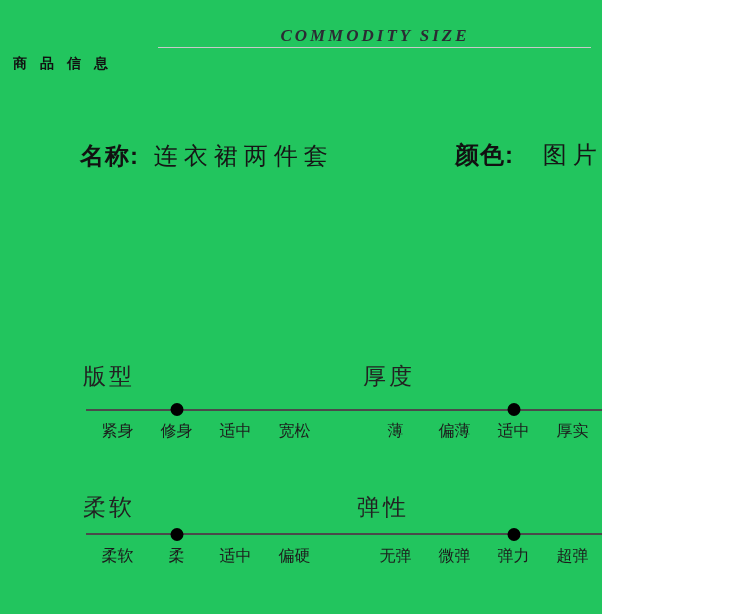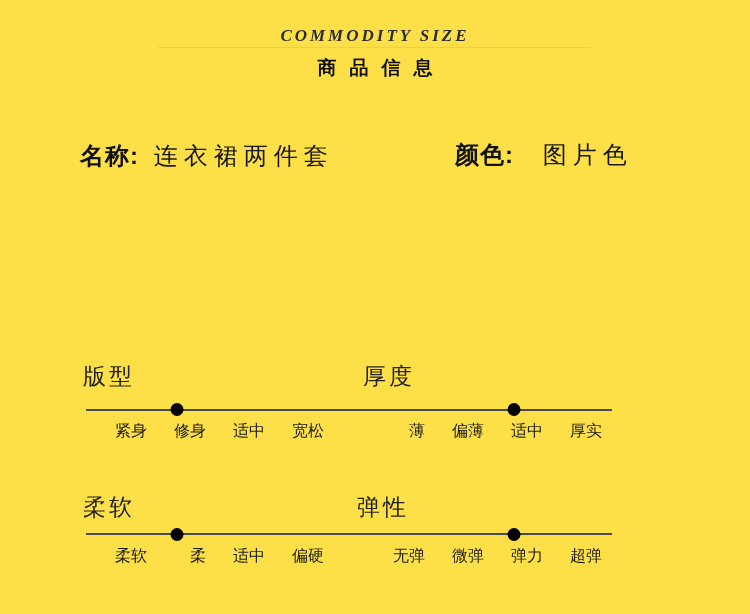--- a/index.html
+++ b/index.html
@@ -1,29 +1,29 @@
 <!DOCTYPE html>
 <html><head>
 <meta charset="utf-8">
 <style>
   html, body { margin:0; padding:0; background:#ffffff; }
   .page {
-    position:relative; width:750px; height:614px; background:#fde047;
+    position:relative; width:602px; height:614px; background:#22c55e;
     font-family:"Liberation Sans", sans-serif; color:#1a1a1a; overflow:hidden;
   }
   
   .header-en {
     position:absolute; top:26px; left:0; width:750px; text-align:center;
     font-family:"Liberation Serif", serif; font-style:italic; font-weight:600;
     font-size:17px; letter-spacing:3px; color:#2b2b33;
   }
   .divider { position:absolute; top:47px; left:158px; width:433px; height:1px; background:#c9c9c9; }
   .header-zh {
-    position:absolute; top:55px; left:0; width:750px; text-align:center;
-    font-size:19px; font-weight:bold; letter-spacing:13px; text-indent:13px; color:#111111;
+    position:absolute; top:55px; left:0; width:750px; text-align:left;
+    font-size:14px; font-weight:bold; letter-spacing:13px; text-indent:13px; color:#111111;
   }
   
   .info-item { position:absolute; font-size:24px; white-space:nowrap; }
   .info-label { font-weight:bold; letter-spacing:1px; color:#111111; }
   .info-value { margin-left:8px; letter-spacing:6px; color:#161616; }
   .col-right .info-value { margin-left:22px; }
   .pos-name   { left:80px;  top:140px; }
   .pos-color  { left:455px; top:139px; }
   .pos-fabric { left:80px;  top:187px; }
   .pos-size   { left:455px; top:186px; }
@@ -39,21 +39,21 @@
   .t-stretch { left:357px; top:492px; }
   .scale-line { position:absolute; left:86px; width:526px; height:2px; background:#4a4a4a; }
   .line-1 { top:409px; }
   .line-2 { top:533px; }
   .scale-group { position:absolute; display:flex; }
   .g-fit     { left:88px;  top:421px; }
   .g-thick   { left:366px; top:421px; }
   .g-soft    { left:88px;  top:546px; }
   .g-stretch { left:366px; top:546px; }
   .opt {
-    display:inline-block; width:59px; text-align:right;
+    display:inline-block; width:59px; text-align:center;
     font-size:16px; color:#1c1c1c; white-space:nowrap;
   }
   .dot {
     position:absolute; top:-18px; width:13px; height:13px;
     border-radius:50%; background:#000000; transform:translateX(-50%);
   }
 </style>
 </head>
 <body>
 

